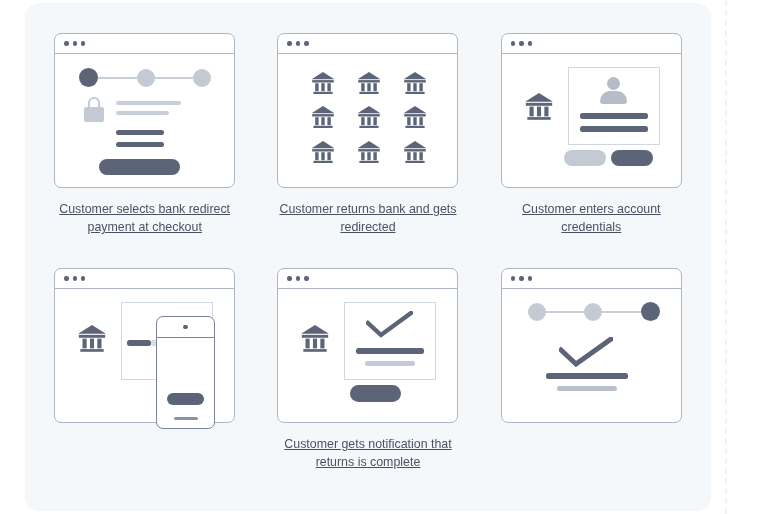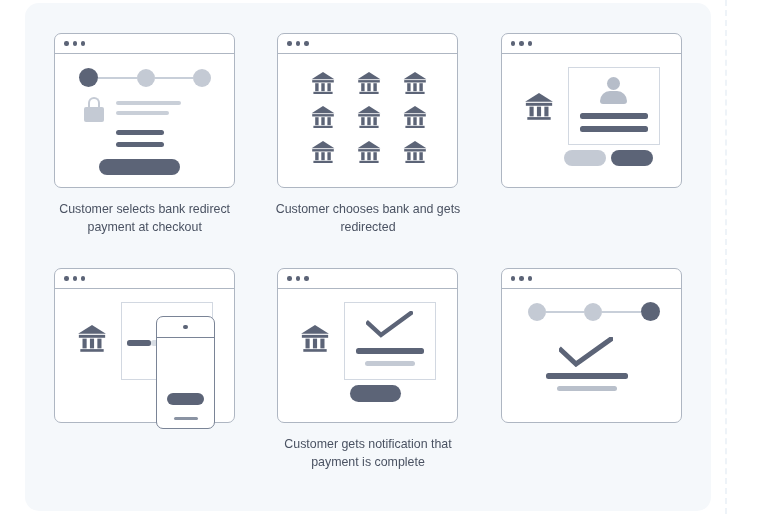--- a/index.html
+++ b/index.html
@@ -186,20 +186,21 @@
   .check svg { display: block; }
 
   
   .caption {
     margin-top: 13px;
     text-align: center;
     color: #4a5262;
     font-size: 12.4px;
     line-height: 1.45;
     max-width: 200px;
+    text-decoration: underline;
   }
   .caption-wide { max-width: 210px; }
 </style>
 </head>
 <body>
 
 <div id="canvas">
 
   <div id="backdrop"></div>
   <div id="guide-line"></div>
@@ -336,21 +337,21 @@
                 <rect x="1.2" y="8.1" width="21.6" height="2.4"></rect>
                 <rect x="4.2" y="11.2" width="3.4" height="8"></rect>
                 <rect x="10.3" y="11.2" width="3.4" height="8"></rect>
                 <rect x="16.4" y="11.2" width="3.4" height="8"></rect>
                 <rect x="2.4" y="19.8" width="19.2" height="2.2"></rect>
               </svg>
             </span>
           </div>
         </div>
       </div>
-      <div class="caption">Customer chooses bank and gets redirected</div>
+      <div class="caption">Customer returns bank and gets redirected</div>
     </div>
 
     <div class="step">
       <div class="window">
         <div class="titlebar">
           <span class="dot"></span>
           <span class="dot"></span>
           <span class="dot"></span>
         </div>
         <div class="viewport">
@@ -372,20 +373,21 @@
               <span class="torso"></span>
             </div>
             <span class="bar" style="position:absolute;left:11px;top:45px;width:68px;height:5.6px;background:#5c6477;"></span>
             <span class="bar" style="position:absolute;left:11px;top:58px;width:68px;height:5.6px;background:#5c6477;"></span>
           </div>
 
           <span class="pill" style="position:absolute;left:62px;top:96px;width:42px;height:16px;background:#c4cad4;"></span>
           <span class="pill" style="position:absolute;left:109px;top:96px;width:42px;height:16px;background:#5c6477;"></span>
         </div>
       </div>
+      <div class="caption">Customer enters account credentials</div>
     </div>
 
     <div class="step">
       <div style="position:relative;width:181px;height:155px;">
         <div class="window" style="overflow:visible;">
           <div class="titlebar">
             <span class="dot"></span>
             <span class="dot"></span>
             <span class="dot"></span>
           </div>
@@ -442,21 +444,21 @@
                 <path d="M2 12 L15 24 L45 2" fill="none" stroke="#5c6477" stroke-width="4.4" stroke-linecap="square" stroke-linejoin="miter"></path>
               </svg>
             </span>
             <span class="bar" style="position:absolute;left:11px;top:45px;width:68px;height:5.6px;background:#5c6477;"></span>
             <span class="bar" style="position:absolute;left:20px;top:58px;width:50px;height:5.2px;background:#c4cad4;"></span>
           </div>
 
           <span class="pill" style="position:absolute;left:72px;top:96px;width:51px;height:17px;background:#5c6477;"></span>
         </div>
       </div>
-      <div class="caption">Customer gets notification that payment is complete</div>
+      <div class="caption">Customer gets notification that returns is complete</div>
     </div>
 
     <div class="step">
       <div class="window">
         <div class="titlebar">
           <span class="dot"></span>
           <span class="dot"></span>
           <span class="dot"></span>
         </div>
         <div class="viewport">

